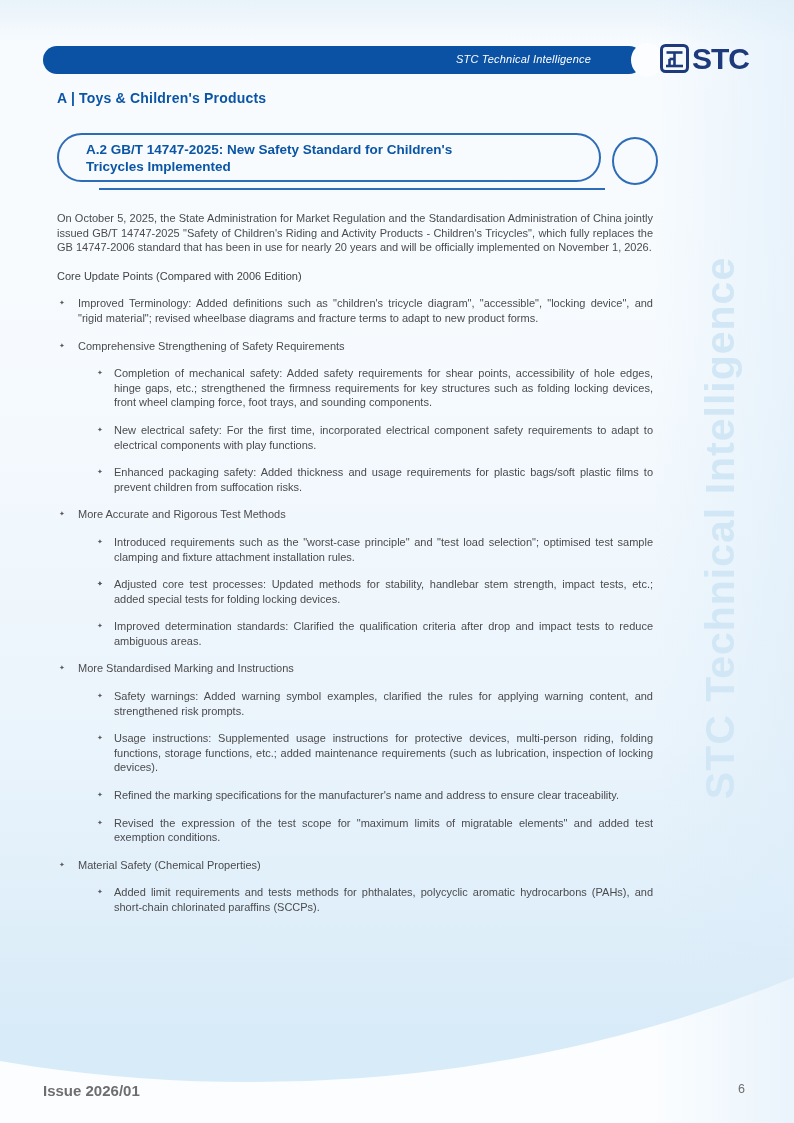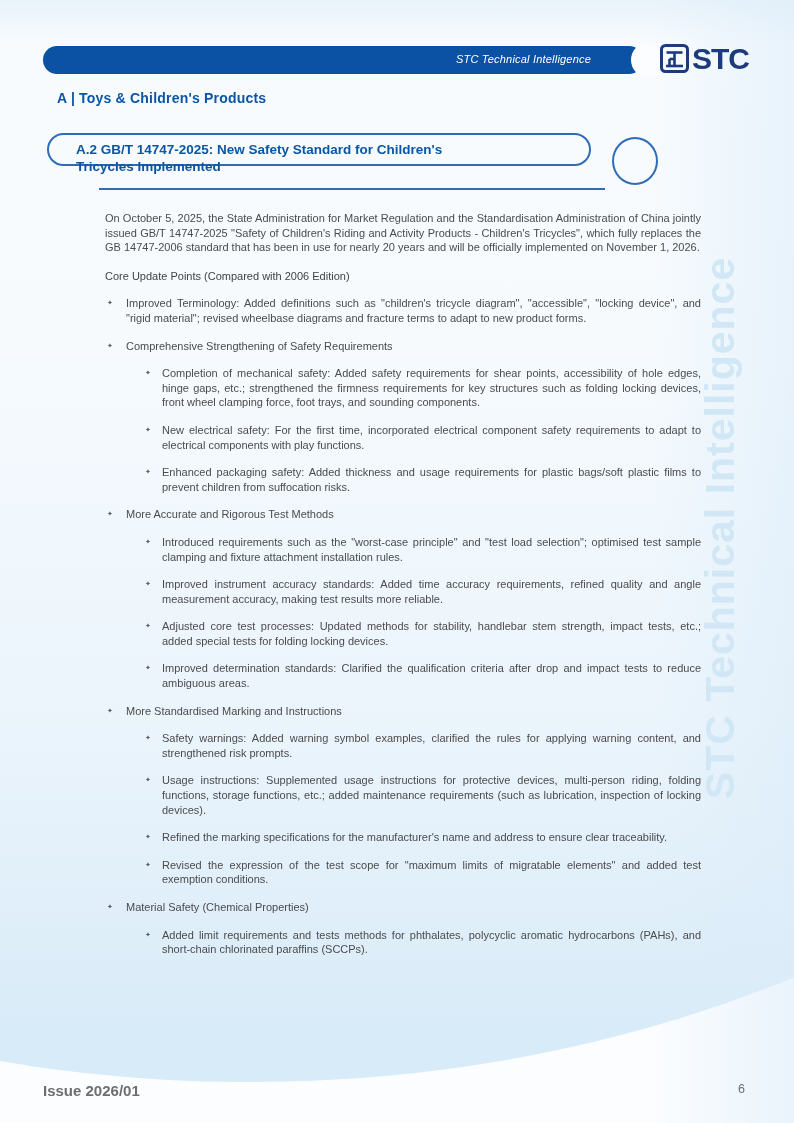--- a/index.html
+++ b/index.html
@@ -30,31 +30,31 @@
 
   .logo{position:absolute;left:660px;top:44px;display:flex;align-items:flex-end;z-index:4;}
   .logo .seal{width:29px;height:29px;margin-right:3px;display:block;}
   .logo .logo-text{font-size:30px;font-weight:800;color:#1d3a7c;letter-spacing:-1px;line-height:29px;}
 
   
   .section-title{position:absolute;left:57px;top:90px;font-size:14px;font-weight:bold;
     color:#0c55a6;letter-spacing:0.2px;z-index:2;}
 
   
-  .title-box{position:absolute;left:47px;top:133px;width:544px;height:33px;
+  .title-box{position:absolute;left:57px;top:133px;width:544px;height:49px;
     border:2px solid #2f6cb8;border-radius:25px;box-sizing:border-box;background:transparent;z-index:2;}
   .title-box .title-text{margin:7px 0 0 27px;width:420px;font-size:13.5px;font-weight:bold;
     color:#0b55a5;line-height:16.5px;}
   .title-underline{position:absolute;left:99px;top:188px;width:506px;height:2px;background:#2f6cb8;z-index:2;}
   .title-circle{position:absolute;left:612px;top:137px;width:46px;height:48px;border:2px solid #2f6cb8;
     border-radius:50%;box-sizing:border-box;z-index:2;}
 
   
   .content{position:absolute;left:57px;top:211px;width:596px;z-index:2;
-    font-size:11px;line-height:14.6px;color:#4b4b4d;text-align:justify;margin-left:48px;}
+    font-size:11px;line-height:14.6px;color:#4b4b4d;text-align:justify;}
   .content p.intro{margin:0 0 0 0;}
   .content .subhead{margin:14px 0 0 0;font-weight:normal;color:#424244;}
   .item{position:relative;margin-top:13px;}
   .item.l1{padding-left:21px;}
   .item.l2{margin-left:39px;padding-left:18px;}
   .blt{position:absolute;left:2px;top:2px;font-size:7px;color:#5a5a5c;line-height:10px;}
   .item.l2 .blt{left:1px;}
 
   
   .footer-issue{position:absolute;left:43px;top:1082px;font-size:15px;font-weight:bold;color:#6e6e70;z-index:2;}
@@ -128,21 +128,20 @@
     <div class="item l1">
       <span class="blt">✦</span>
       <span>More Accurate and Rigorous Test Methods</span>
     </div>
     <div class="item l2">
       <span class="blt">✦</span>
       <span>Introduced requirements such as the "worst-case principle" and "test load selection"; optimised test sample clamping and fixture attachment installation rules.</span>
     </div>
     <div class="item l2">
       <span class="blt">✦</span>
-      <span>Improved instrument accuracy standards: Added time accuracy requirements, refined quality and angle measurement accuracy, making test results more reliable.</span>
     </div>
     <div class="item l2">
       <span class="blt">✦</span>
       <span>Adjusted core test processes: Updated methods for stability, handlebar stem strength, impact tests, etc.; added special tests for folding locking devices.</span>
     </div>
     <div class="item l2">
       <span class="blt">✦</span>
       <span>Improved determination standards: Clarified the qualification criteria after drop and impact tests to reduce ambiguous areas.</span>
     </div>
 

